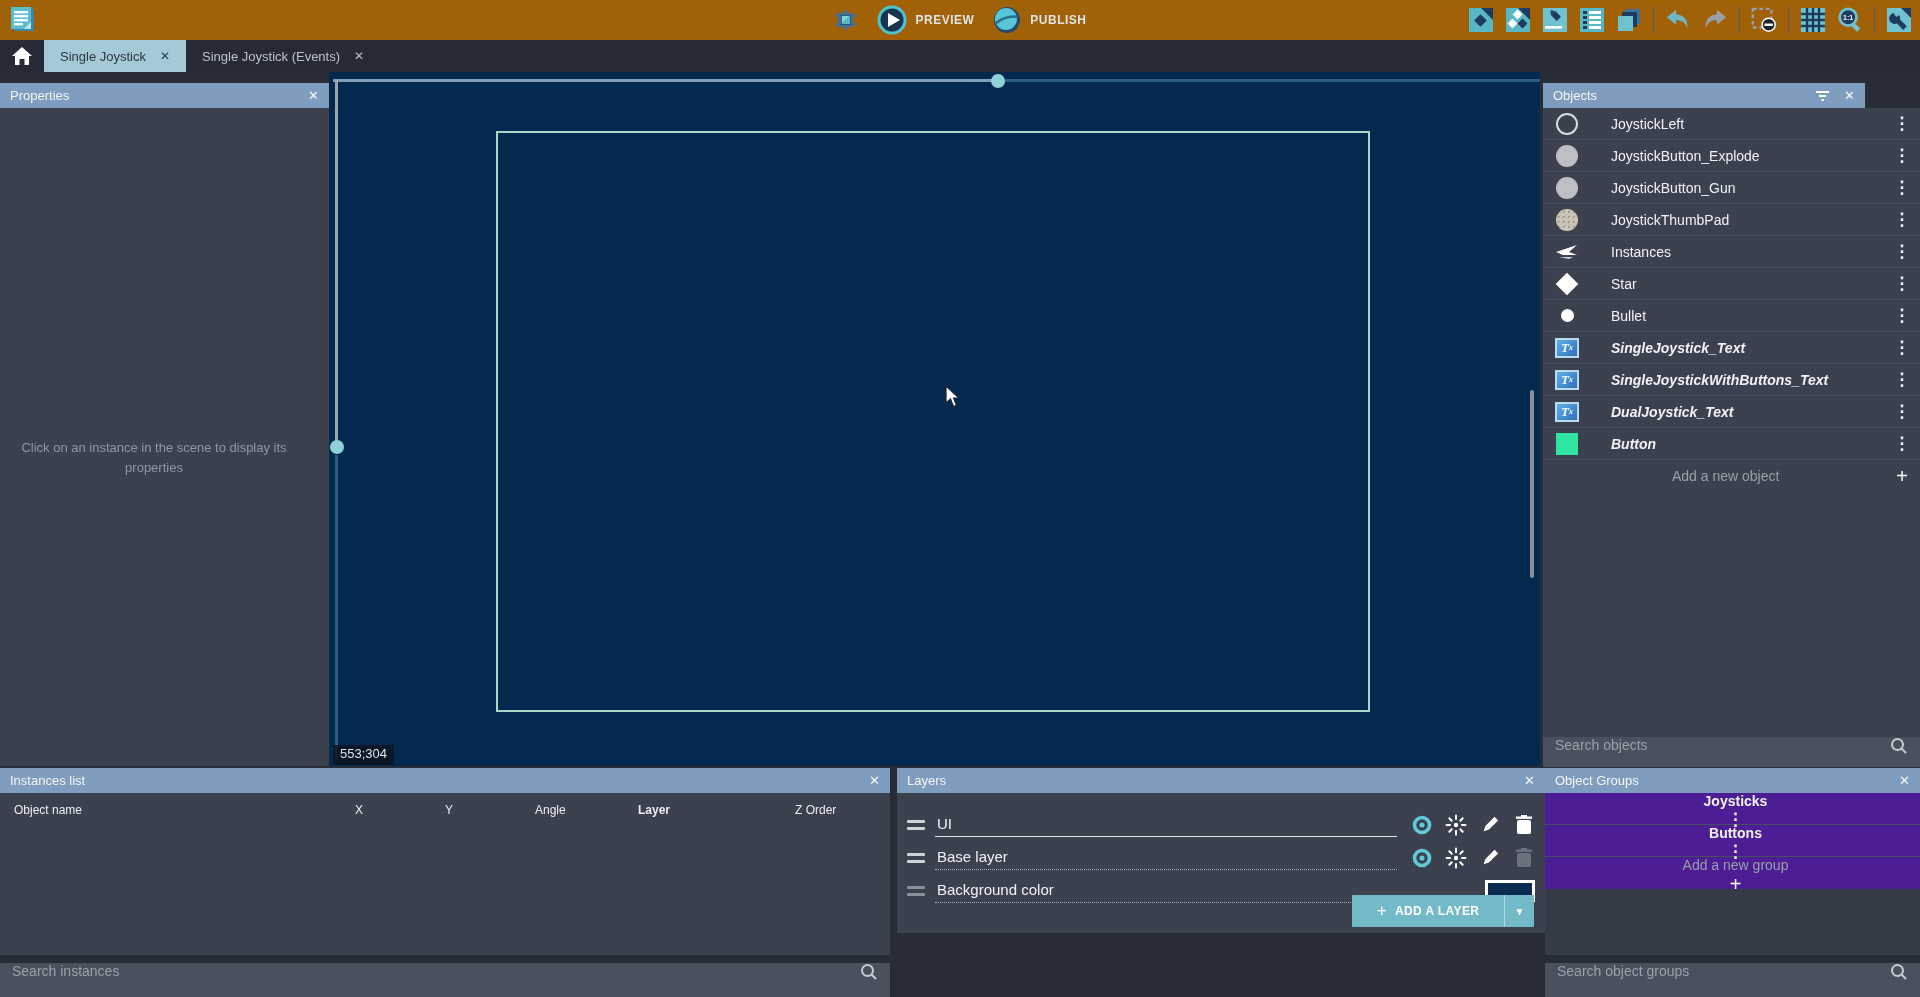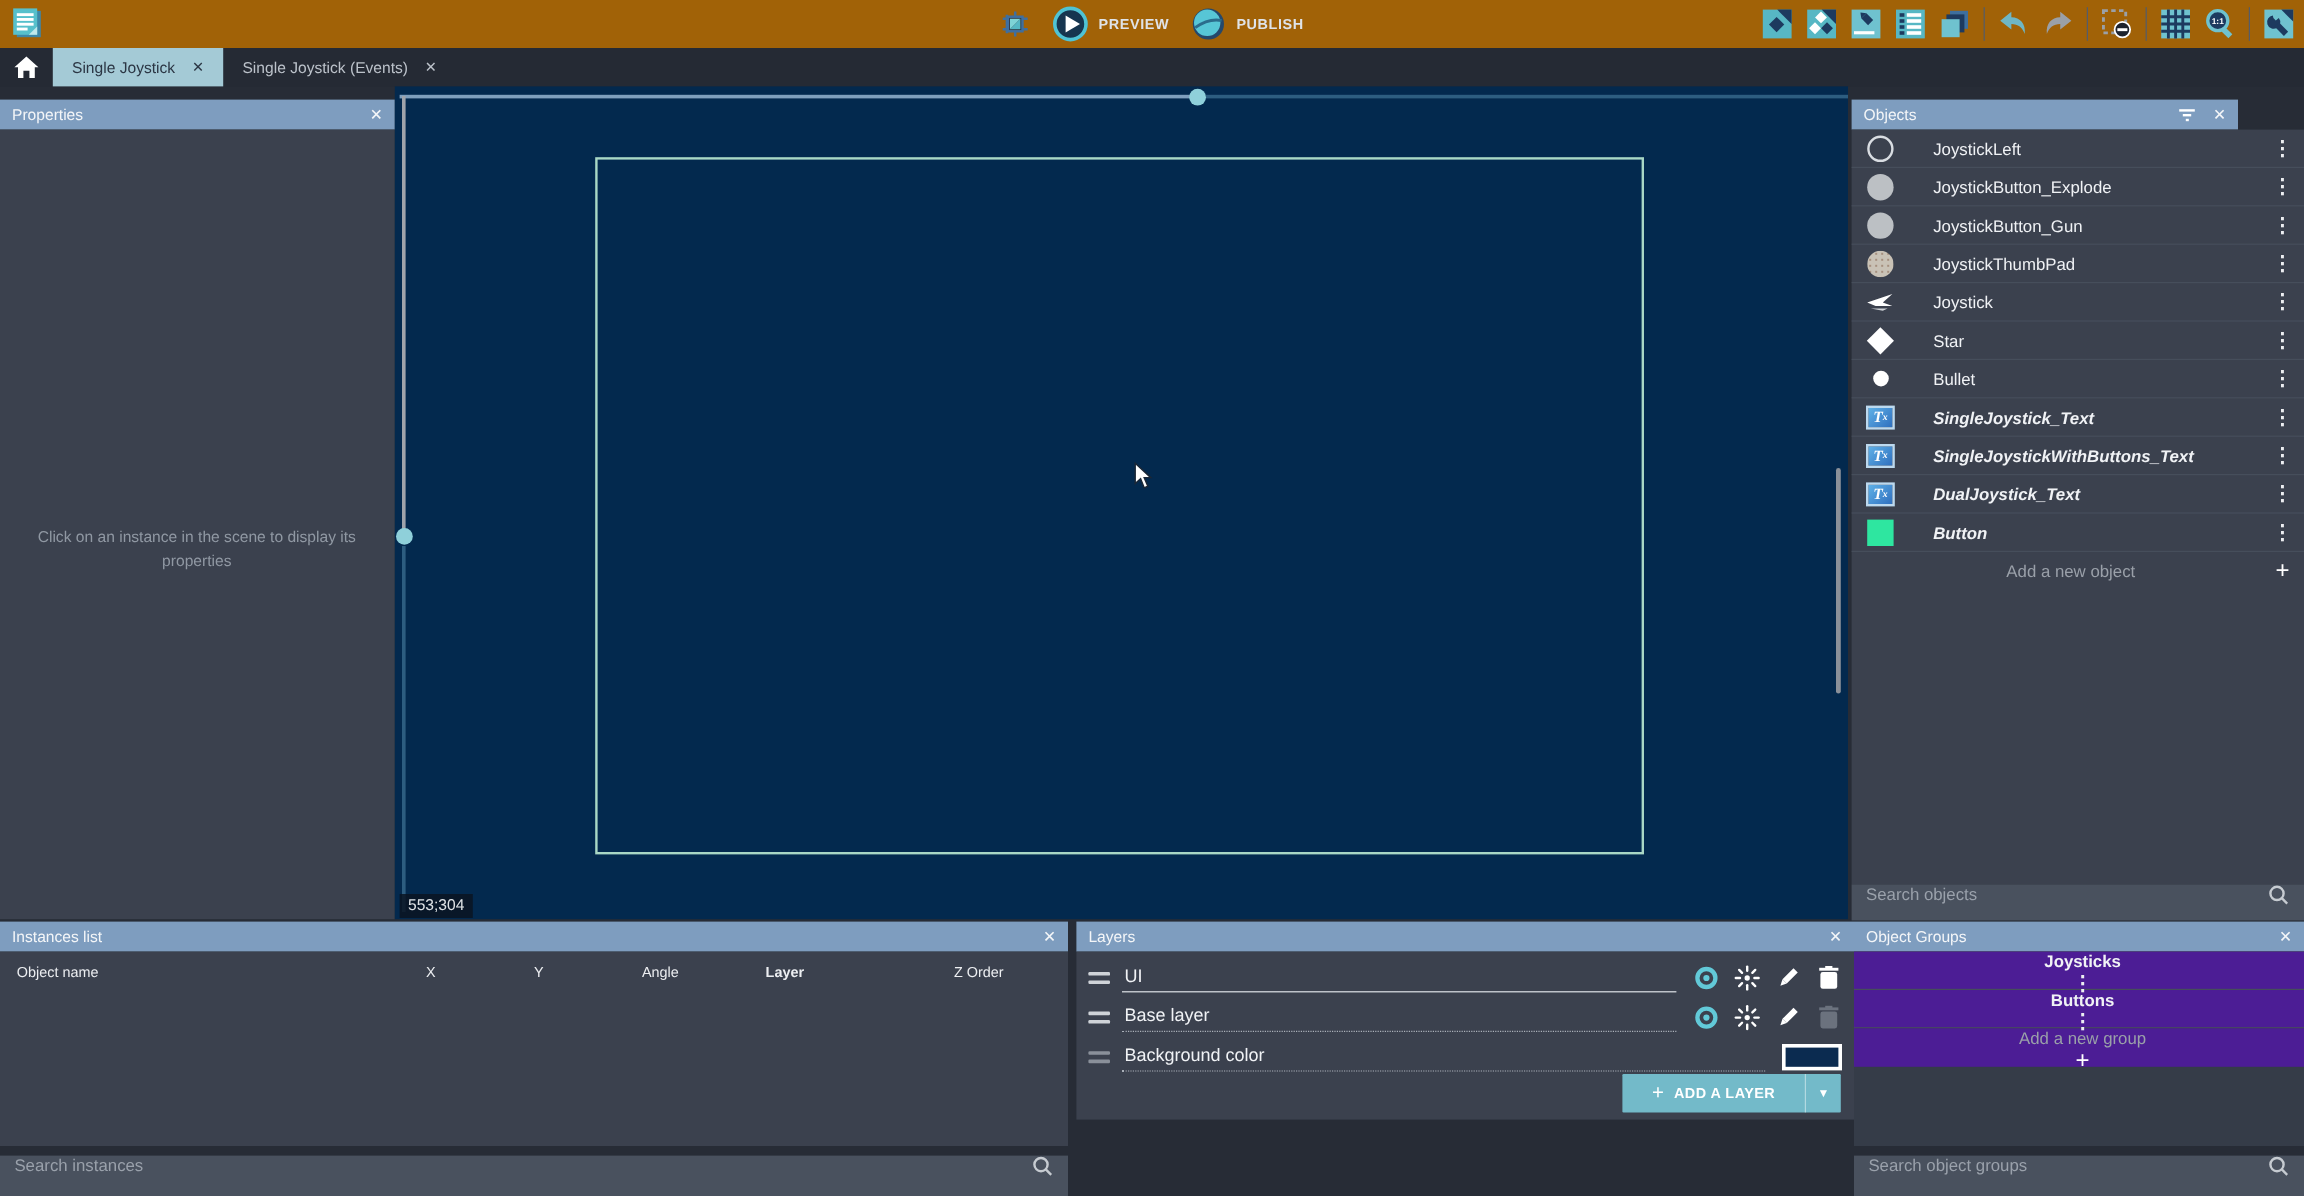--- a/index.html
+++ b/index.html
@@ -29,21 +29,21 @@
   .phdr .spacer { flex:1; }
   .phdr .hicon { cursor:pointer; color:#f4f6f8; font-size:13px; margin-left:14px; display:flex; align-items:center; }
   .searchbar { position:absolute; height:34px; background:#49515e; display:flex; align-items:flex-start; padding:0 12px; }
   .searchbar .ph { flex:1; color:#9aa1ab; font-size:14px; }
   .kebab { color:#eceef1; font-size:17px; font-weight:bold; cursor:pointer; width:20px; text-align:center; }
   .plus { color:#fff; font-size:20px; font-weight:normal; cursor:pointer; }
 
   
   .props { position:absolute; left:0; top:83px; width:329px; }
   .props-body { position:absolute; left:0; top:108px; width:329px; height:658px; background:#3b414e; }
-  .props-empty { position:absolute; top:330px; left:14px; width:300px; text-align:center; font-size:13px; color:#9098a3; line-height:1.5; }
+  .props-empty { position:absolute; top:330px; left:4px; width:300px; text-align:center; font-size:13px; color:#9098a3; line-height:1.5; }
 
   
   .canvas { position:absolute; left:329px; top:72px; width:1211px; height:694px; background:#03294e; overflow:hidden; }
   .scene-rect { position:absolute; left:167px; top:59px; width:874px; height:581px; border:2px solid #a9d7c5; }
   .hscroll-track1 { position:absolute; left:4px; top:7px; width:662px; height:3px; background:#7f9fbd; }
   .hscroll-track2 { position:absolute; left:676px; top:7px; width:857px; height:3px; background:#2d5d80; }
   .hscroll-dot { position:absolute; left:662px; top:2px; width:14px; height:14px; border-radius:50%; background:#8fd0da; }
   .vscroll-track1 { position:absolute; left:6px; top:8px; width:3px; height:367px; background:#9fa3ab; }
   .vscroll-track2 { position:absolute; left:6px; top:383px; width:3px; height:305px; background:#2d5d80; }
   .vscroll-dot { position:absolute; left:1px; top:368px; width:14px; height:14px; border-radius:50%; background:#8fd0da; }
@@ -72,21 +72,21 @@
 
   
   .instances-hdr { position:absolute; left:0; top:768px; width:890px; }
   .instances-body { position:absolute; left:0; top:793px; width:890px; height:162px; background:#3b414e; }
   .inst-cols { position:relative; height:32px; font-size:12px; color:#eceef1; }
   .inst-col { position:absolute; top:10px; }
   .inst-col.c0 { left:14px; } .inst-col.c1 { left:355px; } .inst-col.c2 { left:445px; }
   .inst-col.c3 { left:535px; } .inst-col.c4 { left:638px;font-weight:bold; } .inst-col.c5 { left:795px; }
 
   .layers { position:absolute; left:897px; top:768px; width:648px; }
-  .layers-body { position:absolute; left:897px; top:793px; width:648px; height:140px; background:#3b414e; padding-top:5px; }
+  .layers-body { position:absolute; left:897px; top:793px; width:648px; height:140px; background:#3b414e; padding-top:15px; }
   .layer-row { height:33px; display:flex; align-items:center; padding:0 10px; }
   .drag-handle { width:18px; margin-right:10px; display:flex; flex-direction:column; gap:4px; cursor:grab; }
   .drag-handle i { display:block; height:3px; background:#cfd3d8; border-radius:1px; }
   .drag-handle.dim i { background:#8a909a; }
   .layer-name { flex:1; font-size:15px; color:#f0f2f5; border-bottom:1px solid #dfe3e8; padding:2px 2px 4px 2px; margin-right:14px; }
   .layer-name.dotted { border-bottom:1px dotted #aab0b9; }
   .lyr-icons { display:flex; align-items:center; gap:12px; }
   .lyr-icon { width:22px; height:22px; display:flex; align-items:center; justify-content:center; cursor:pointer; }
   .swatch { width:50px; height:22px; background:#fff; padding:3px; cursor:pointer; }
   .swatch i { display:block; width:100%; height:100%; }
@@ -349,21 +349,21 @@
     <span class="kebab">⋮</span>
   </div>
 
   <div class="obj-row">
     <span class="obj-icon">
           <svg width="24" height="18" viewBox="0 0 24 18">
             <path d="M1 9 L22 2 L14 9 L22 12 L8 12 Z" fill="#fff"></path>
             <path d="M4 14 L18 14 L14 16 Z" fill="#cfd3d8"></path>
           </svg>
         </span>
-    <span class="obj-label">Joystick</span>
+    <span class="obj-label">Instances</span>
     <span class="kebab">⋮</span>
   </div>
 
   <div class="obj-row">
     <span class="obj-icon">
           <i class="icon-diamond"></i>
         </span>
     <span class="obj-label">Star</span>
     <span class="kebab">⋮</span>
   </div>

